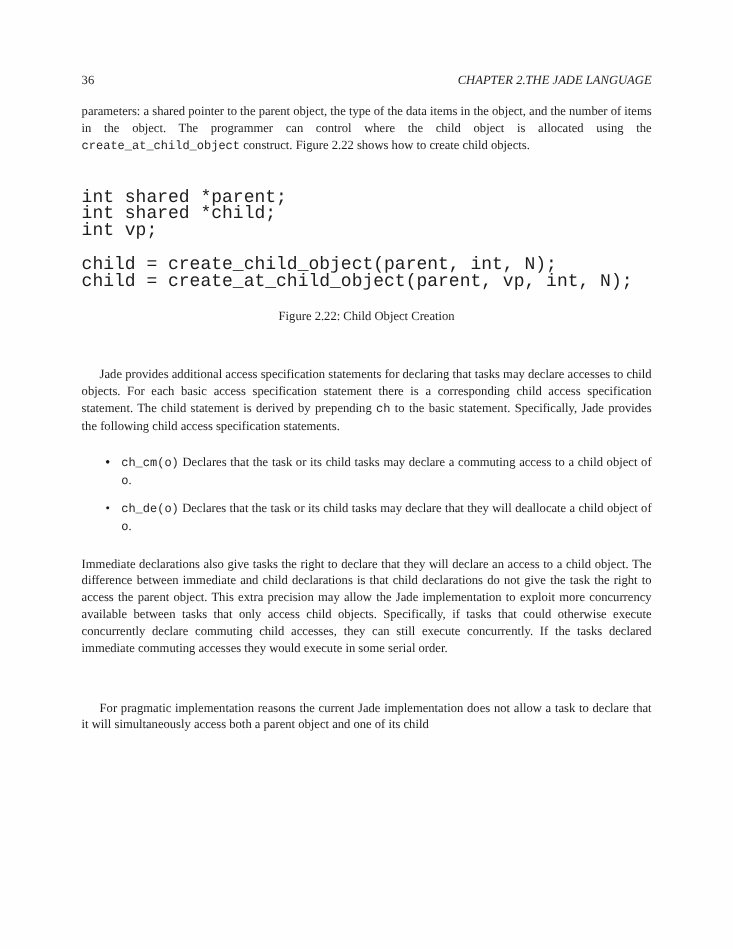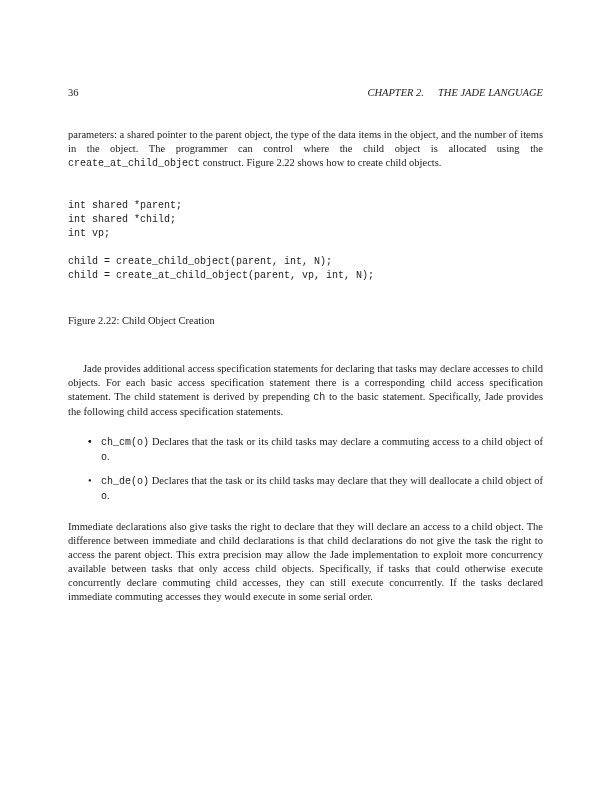--- a/index.html
+++ b/index.html
@@ -8,61 +8,61 @@
     width: 612px;
     height: 791px;
     background: #ffffff;
     font-family: "Liberation Serif", serif;
     color: #1c1c1c;
   }
 
   .page {
     width: 610px;
     height: 791px;
-    padding: 87px 67px 40px 68px;
+    padding: 62px 67px 40px 68px;
     background: #fefefe;
     overflow: hidden;
   }
 
   .running-header {
     display: flex;
     justify-content: space-between;
     align-items: baseline;
     font-size: 10.5px;
   }
 
   .page-number { font-style: normal; }
 
   .head-right {
     font-style: italic;
   }
-  .head-right .chapter { margin-right: 14px; }
+  .head-right .chapter { }
 
   p.para {
     font-size: 10.5px;
     line-height: 14px;
     text-align: justify;
   }
 
   p.indent { text-indent: 15px; margin-top: 36px; }
 
-  .intro { margin-top: 30px; }
+  .intro { margin-top: 14px; }
 
   pre.code-listing {
     margin-top: 28px;
     font-family: "Liberation Mono", "DejaVu Sans Mono", monospace;
-    font-size: 10px;
+    font-size: 15px;
     line-height: 14px;
     white-space: pre;
     color: #1c1c1c;
   }
 
   .figure-caption {
-    margin-top: 32px;
-    text-align: left;
+    margin-top: 17px;
+    text-align: center;
     font-size: 10.5px;
   }
 
   .body1 { margin-top: 22px; }
 
   ul.bullet-list {
     margin-top: 16px;
     margin-left: 20px;
     list-style: none;
   }
@@ -126,14 +126,15 @@
     <li>
       <span class="bullet-marker">•</span><span><span class="tt">ch_cm(o)</span><span class="rm"> Declares that the task or its child tasks may declare a commuting access to a child object of </span><span class="tt">o</span><span class="rm">.</span></span>
     </li>
     <li>
       <span class="bullet-marker">•</span><span><span class="tt">ch_de(o)</span><span class="rm"> Declares that the task or its child tasks may declare that they will deallocate a child object of </span><span class="tt">o</span><span class="rm">.</span></span>
     </li>
   </ul>
 
   <p class="para body2">Immediate declarations also give tasks the right to declare that they will declare an access to a child object.  The difference between immediate and child declarations is that child declarations do not give the task the right to access the parent object.  This extra precision may allow the Jade implementation to exploit more concurrency available between tasks that only access child objects.  Specifically, if tasks that could otherwise execute concurrently declare commuting child accesses, they can still execute concurrently. If the tasks declared immediate commuting accesses they would execute in some serial order.</p>
 
+  <p class="para body3 indent">For pragmatic implementation reasons the current Jade implementation does not allow a task to declare that it will simultaneously access both a parent object and one of its child</p>
 
 </div>
 
 </body></html>

